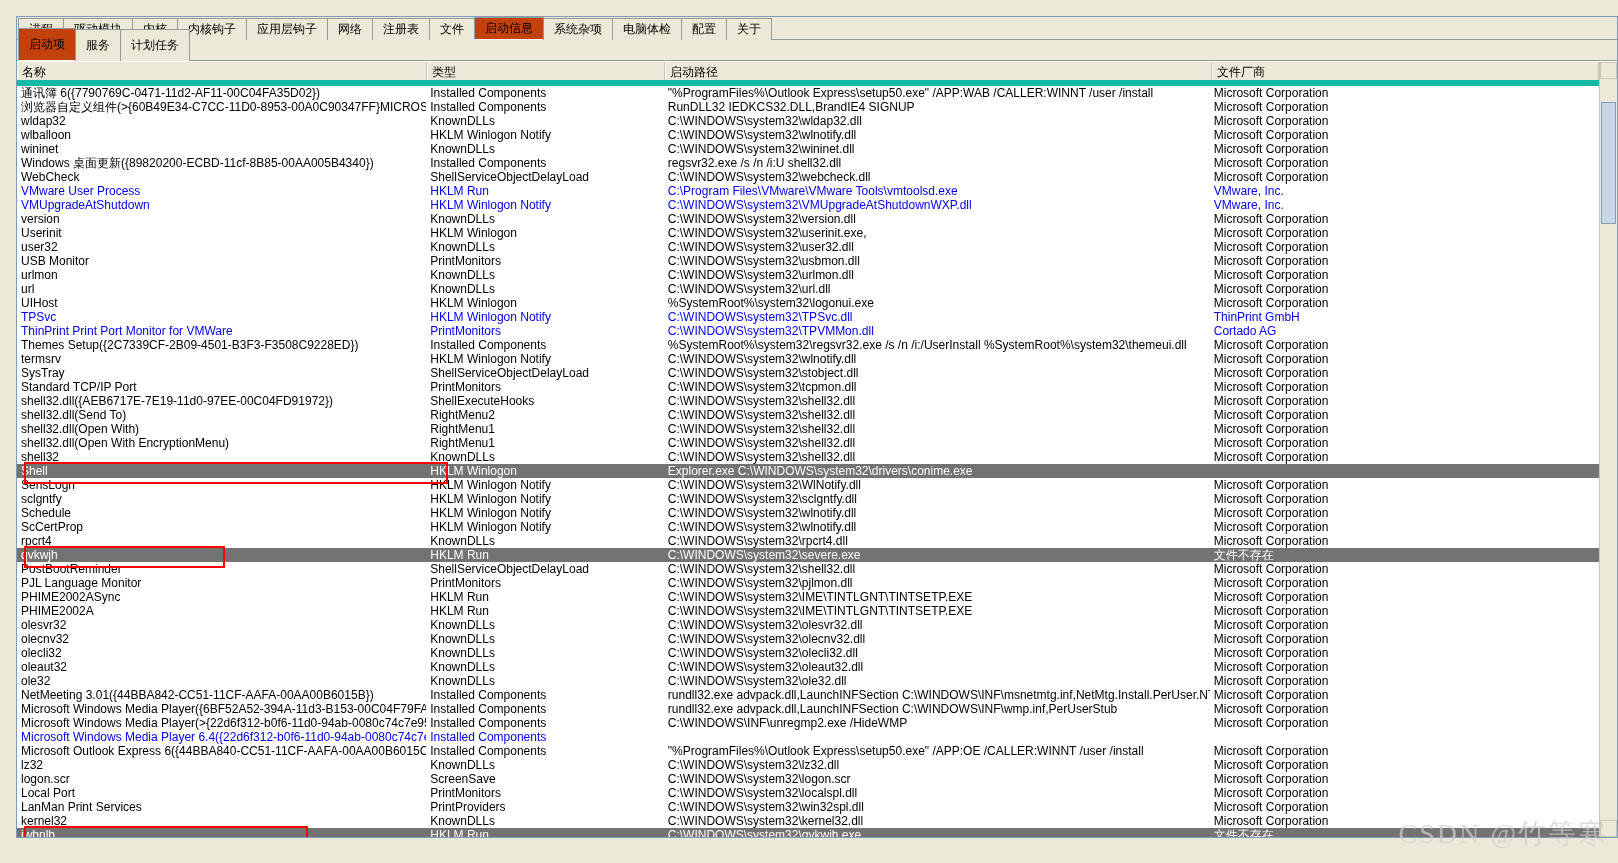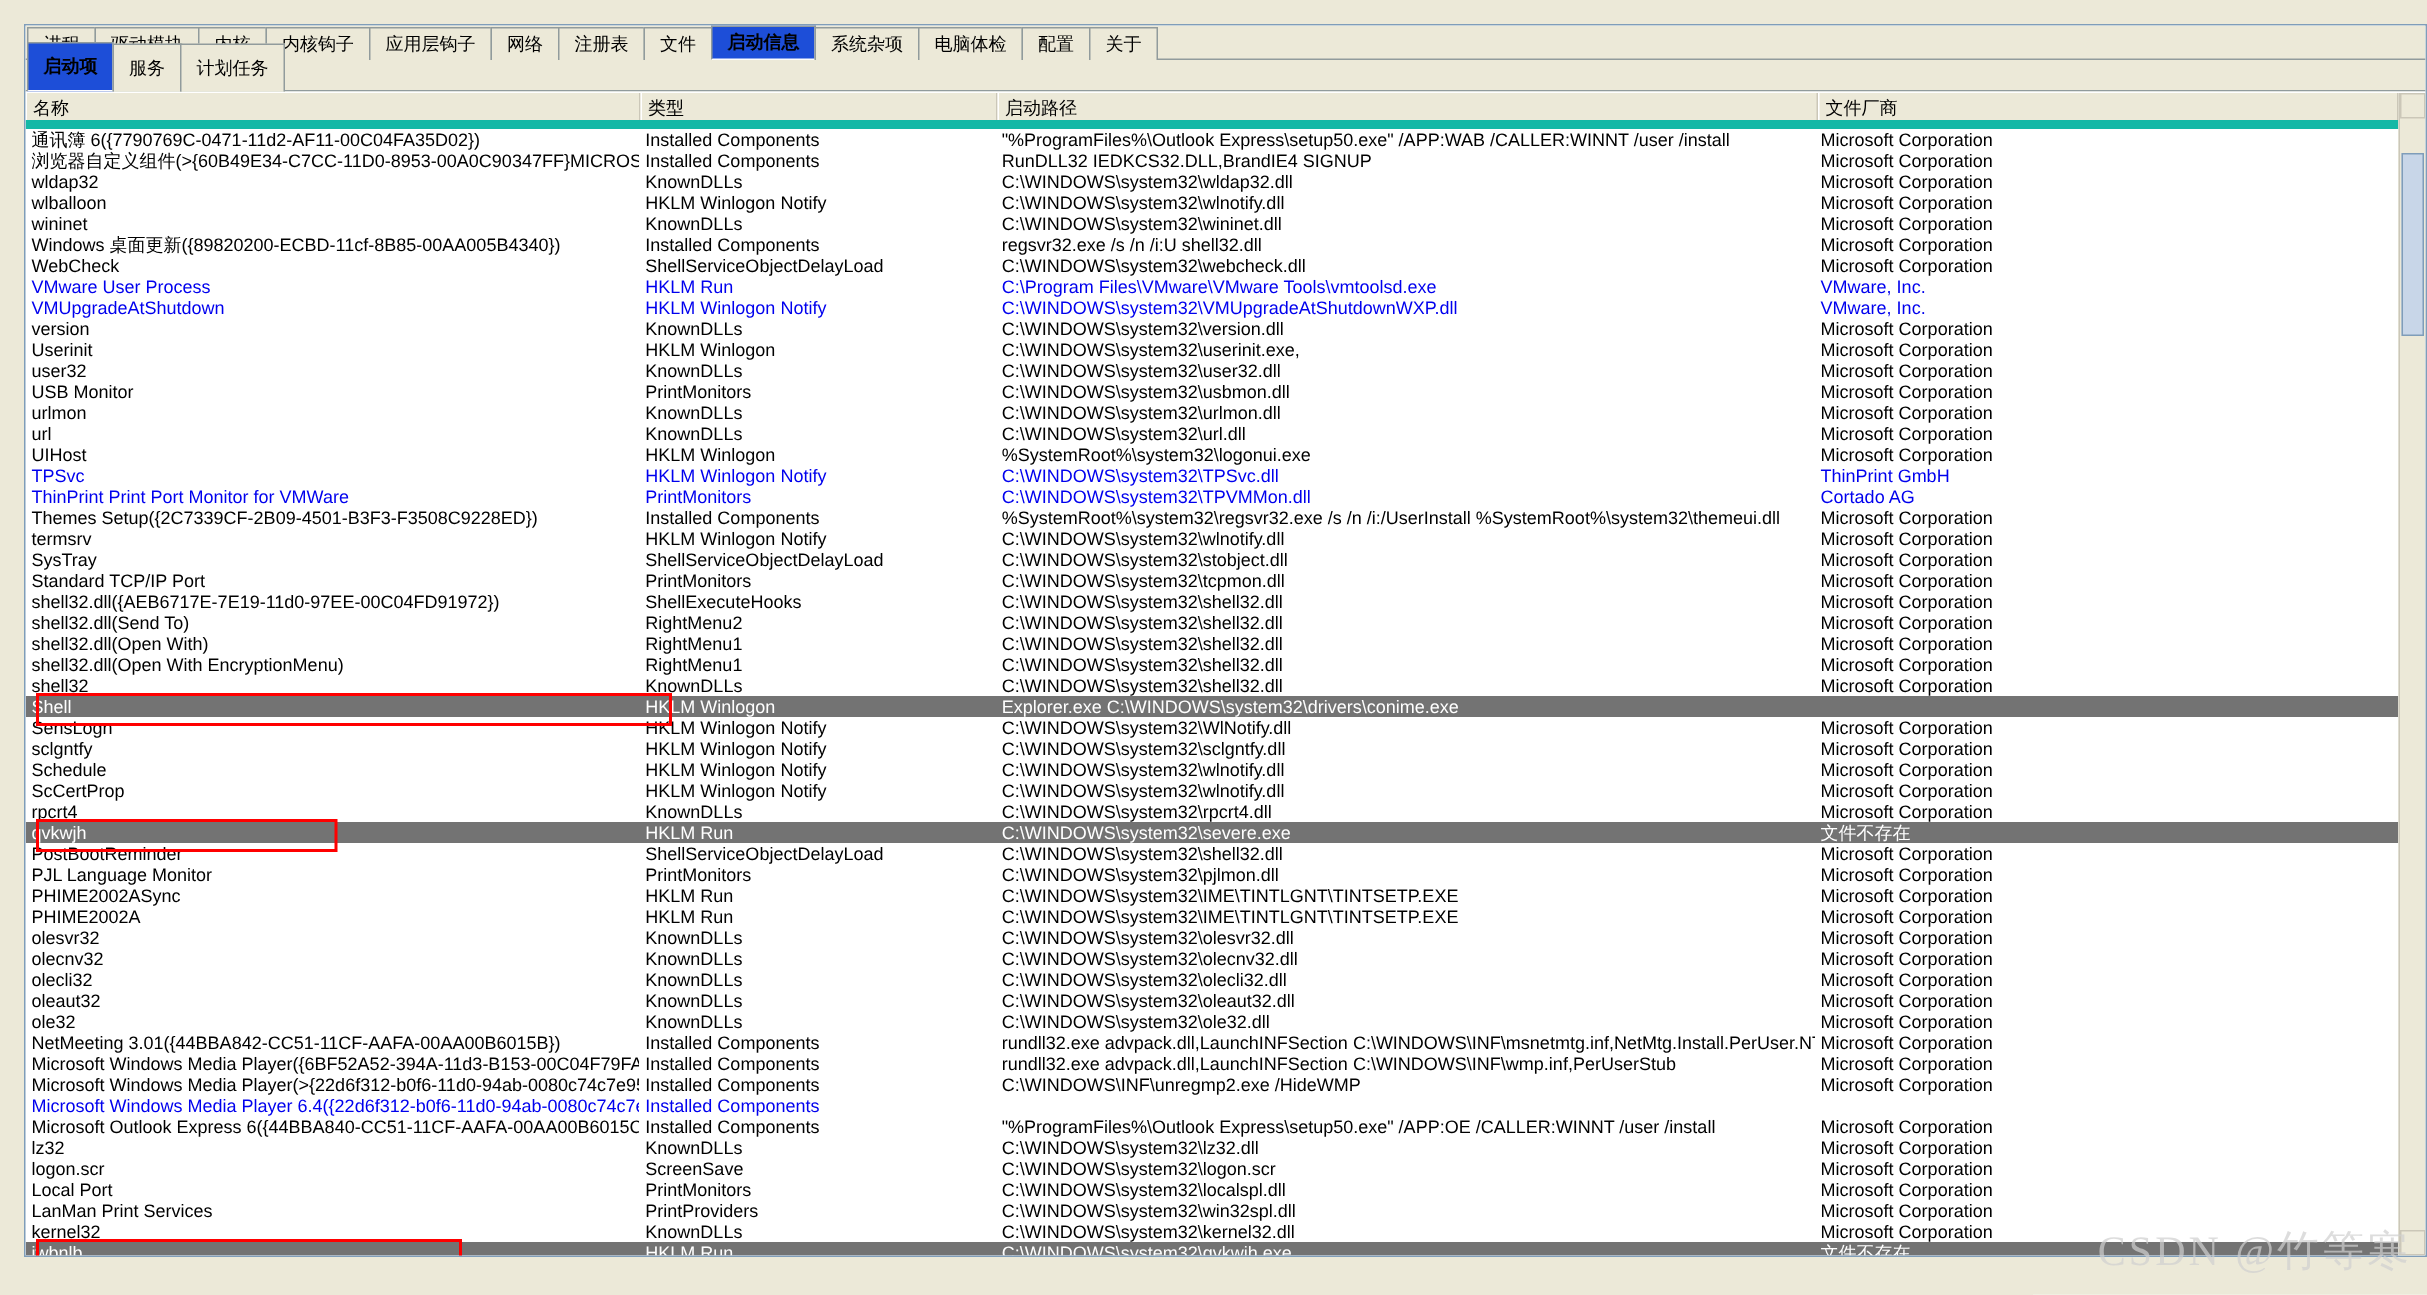--- a/index.html
+++ b/index.html
@@ -1,19 +1,19 @@
 <!DOCTYPE html>
 <html><head>
 <meta charset="utf-8">
 <style>
 html,body{margin:0;padding:0;font-family:"Tahoma","SimSun",sans-serif;font-size:12px;background:#ece9d8;color:#000;overflow:hidden;width:1618px;height:863px}
 .win{background:#fff;border:1px solid #7f9db9;width:1600px;height:820px;margin:16px;display:flex;flex-direction:column;overflow:hidden}
 .tabbar{display:flex;align-items:flex-end;border-bottom:1px solid #919b9c;background:#ece9d8;padding:0 2px;height:22px;flex-shrink:0}
 .tab{padding:2px 10px;border:1px solid #919b9c;border-bottom:none;background:#ece9d8;margin-right:0;margin-left:-1px;position:relative;bottom:-1px;white-space:nowrap;cursor:default}
-.tab.active{background:#1d4ed8;border-bottom:1px solid #fcfcfe;font-weight:bold}
+.tab.active{background:#c2410c;border-bottom:1px solid #fcfcfe;font-weight:normal}
 .tabbar.sub{height:20px}
 .tabbar.sub .tab{padding:7px 10px}
 .listwrap{flex:1;display:flex;overflow:hidden;border-top:1px solid #fff}
 .cols{flex:1;overflow:hidden;position:relative}
 .hdr{display:flex;background:#ece9d8;border-bottom:6px solid #14b8a6;height:18px;flex-shrink:0}
 .hdr>div{border-right:1px solid #cbc7b8;border-left:1px solid #fff;padding:2px 4px;box-sizing:border-box;overflow:hidden;white-space:nowrap}
 .rows{overflow:hidden}
 .row{display:flex;height:14px;line-height:14px;white-space:nowrap}
 .row>div{padding:0 4px;box-sizing:border-box;overflow:hidden;text-overflow:clip}
 .row.sel{background:#737373;color:#fff}

